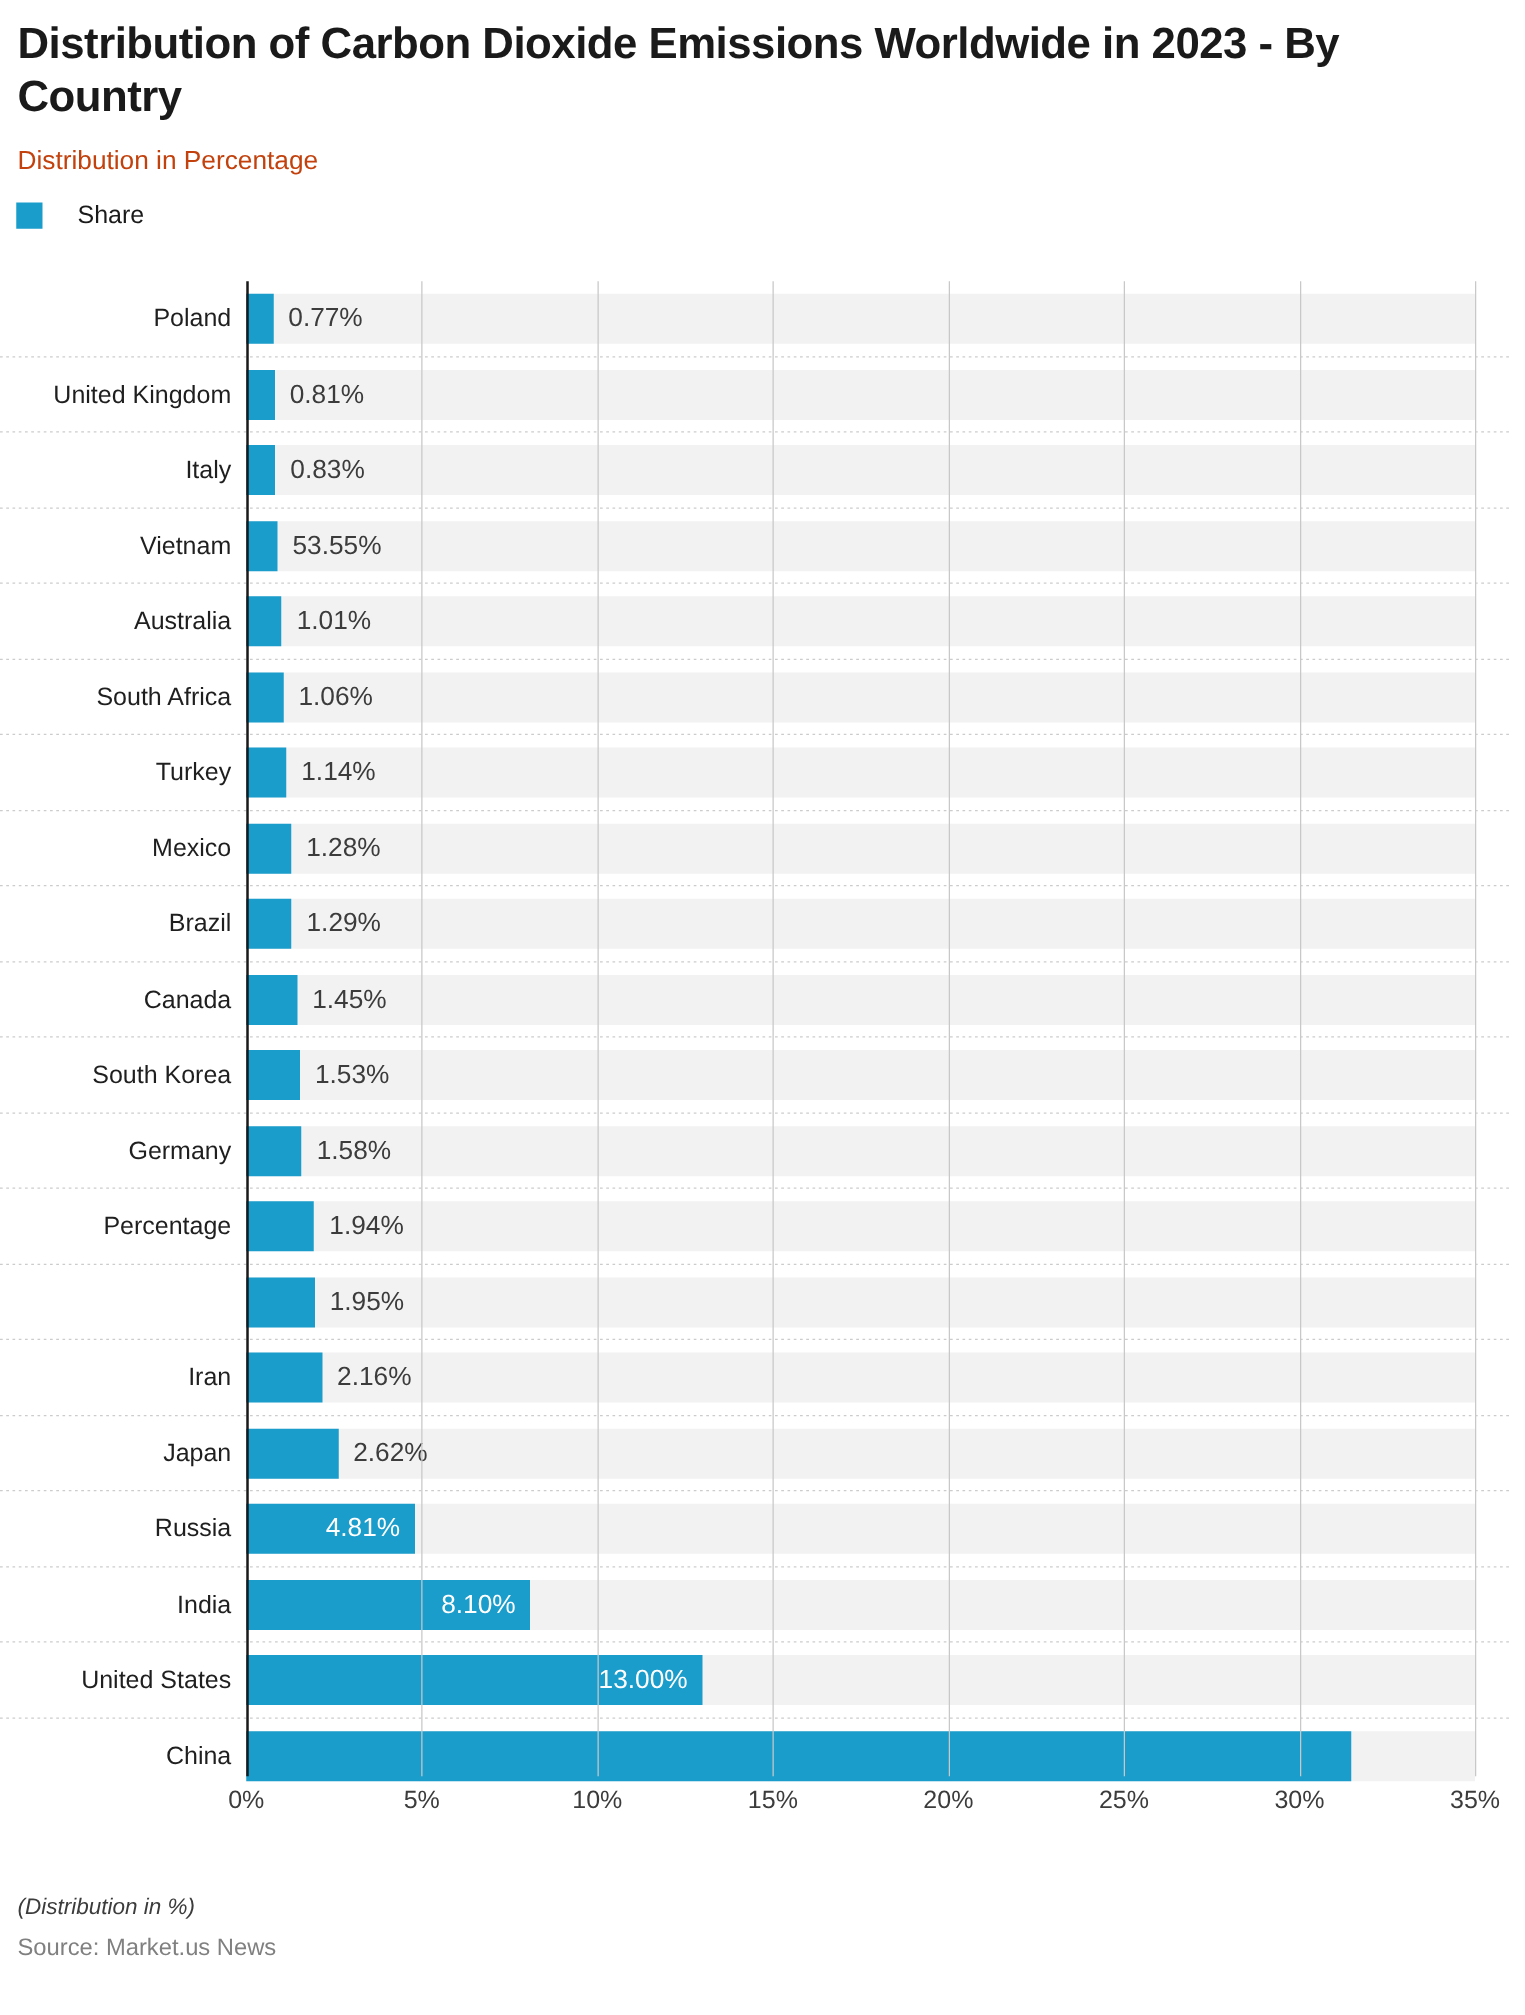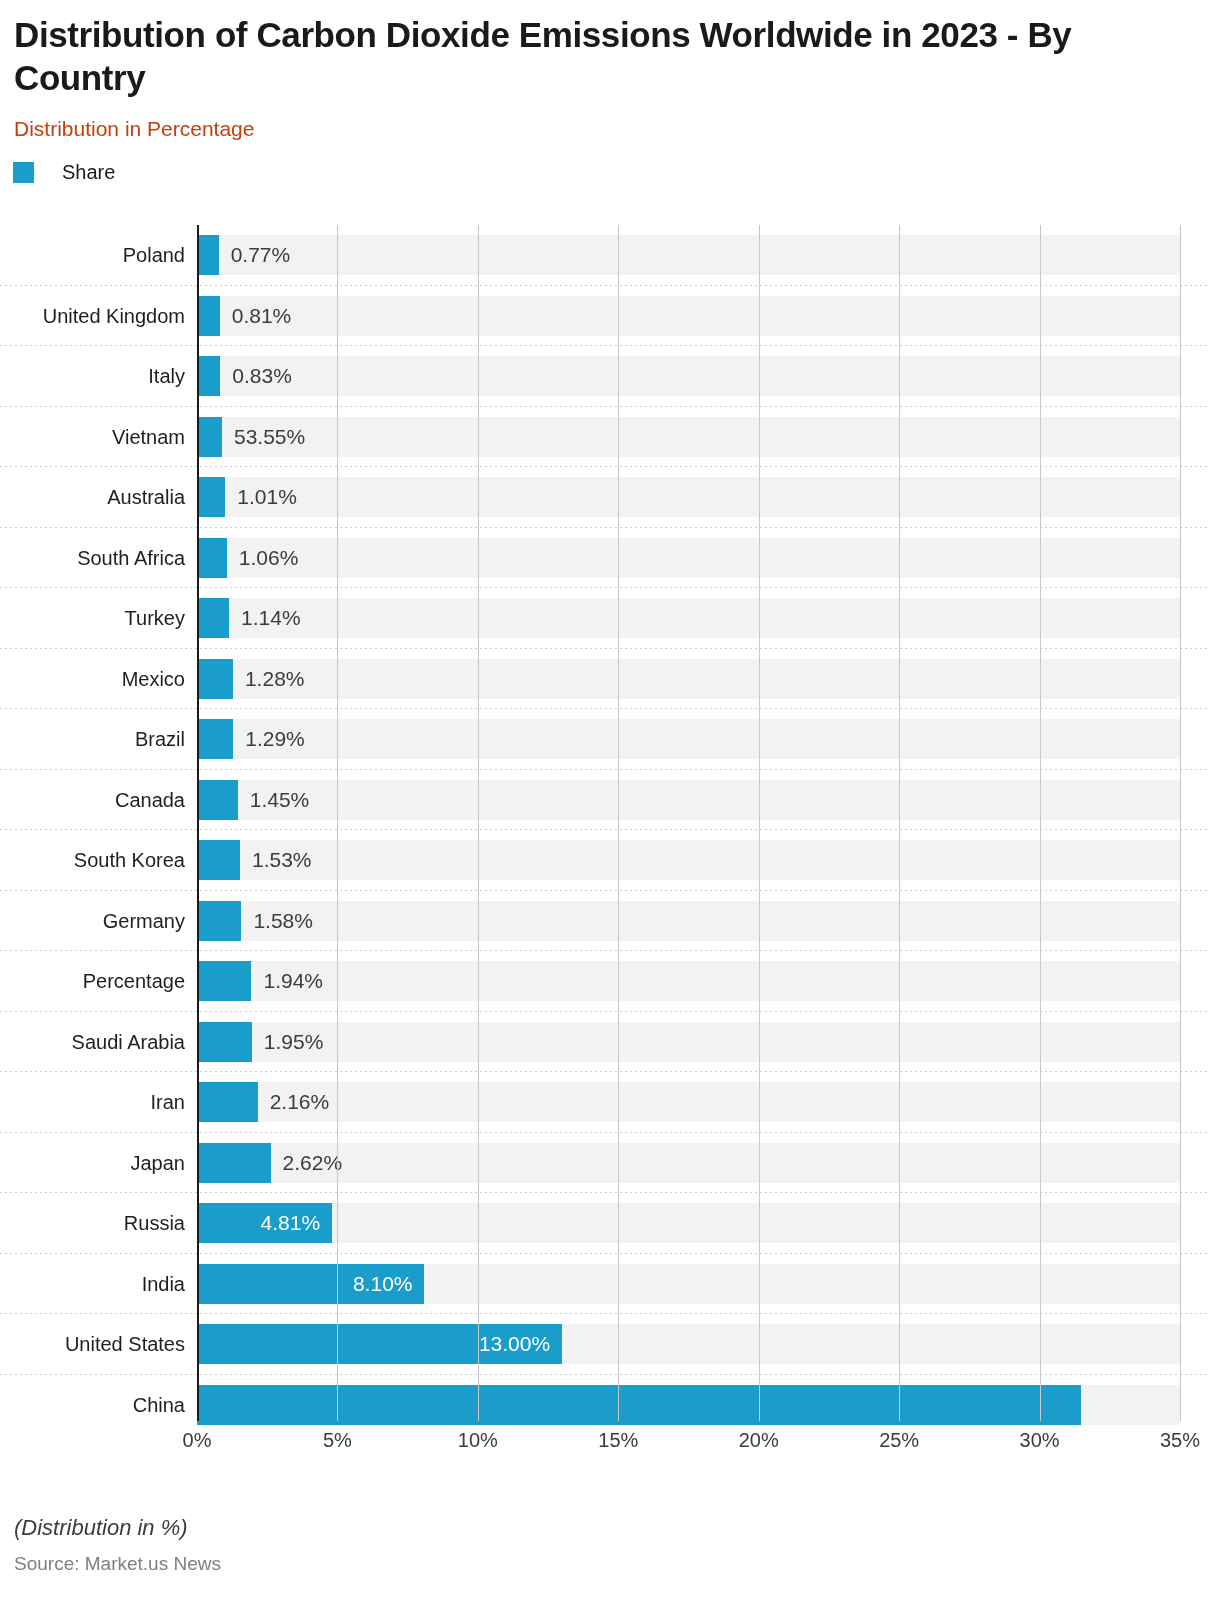--- a/index.html
+++ b/index.html
@@ -171,21 +171,21 @@
     white-space: nowrap;
   }
 
   
   .footer {
     position: absolute;
     left: 14px;
     top: 1515px;
   }
   .footer-note {
-    font-size: 22px;
+    font-size: 18px;
     font-style: italic;
     color: #3c3c3c;
     margin: 0;
   }
   .footer-source {
     font-size: 19px;
     color: #808080;
     margin: 12px 0 0 0;
   }
 </style>
@@ -290,21 +290,20 @@
       </div>
       <div class="row">
         <div class="row-band"></div>
         <div class="row-label">Percentage</div>
         <div class="bar" style="width: 54.4863px; background: rgb(27, 157, 204);"></div>
         <div class="bar-value outside" style="left: 263.486px;">1.94%</div>
         <div class="row-sep"></div>
       </div>
       <div class="row">
         <div class="row-band"></div>
-        <div class="row-label">Saudi Arabia</div>
         <div class="bar" style="width: 54.7671px; background: rgb(27, 157, 204);"></div>
         <div class="bar-value outside" style="left: 263.767px;">1.95%</div>
         <div class="row-sep"></div>
       </div>
       <div class="row">
         <div class="row-band"></div>
         <div class="row-label">Iran</div>
         <div class="bar" style="width: 60.6651px; background: rgb(27, 157, 204);"></div>
         <div class="bar-value outside" style="left: 269.665px;">2.16%</div>
         <div class="row-sep"></div>

